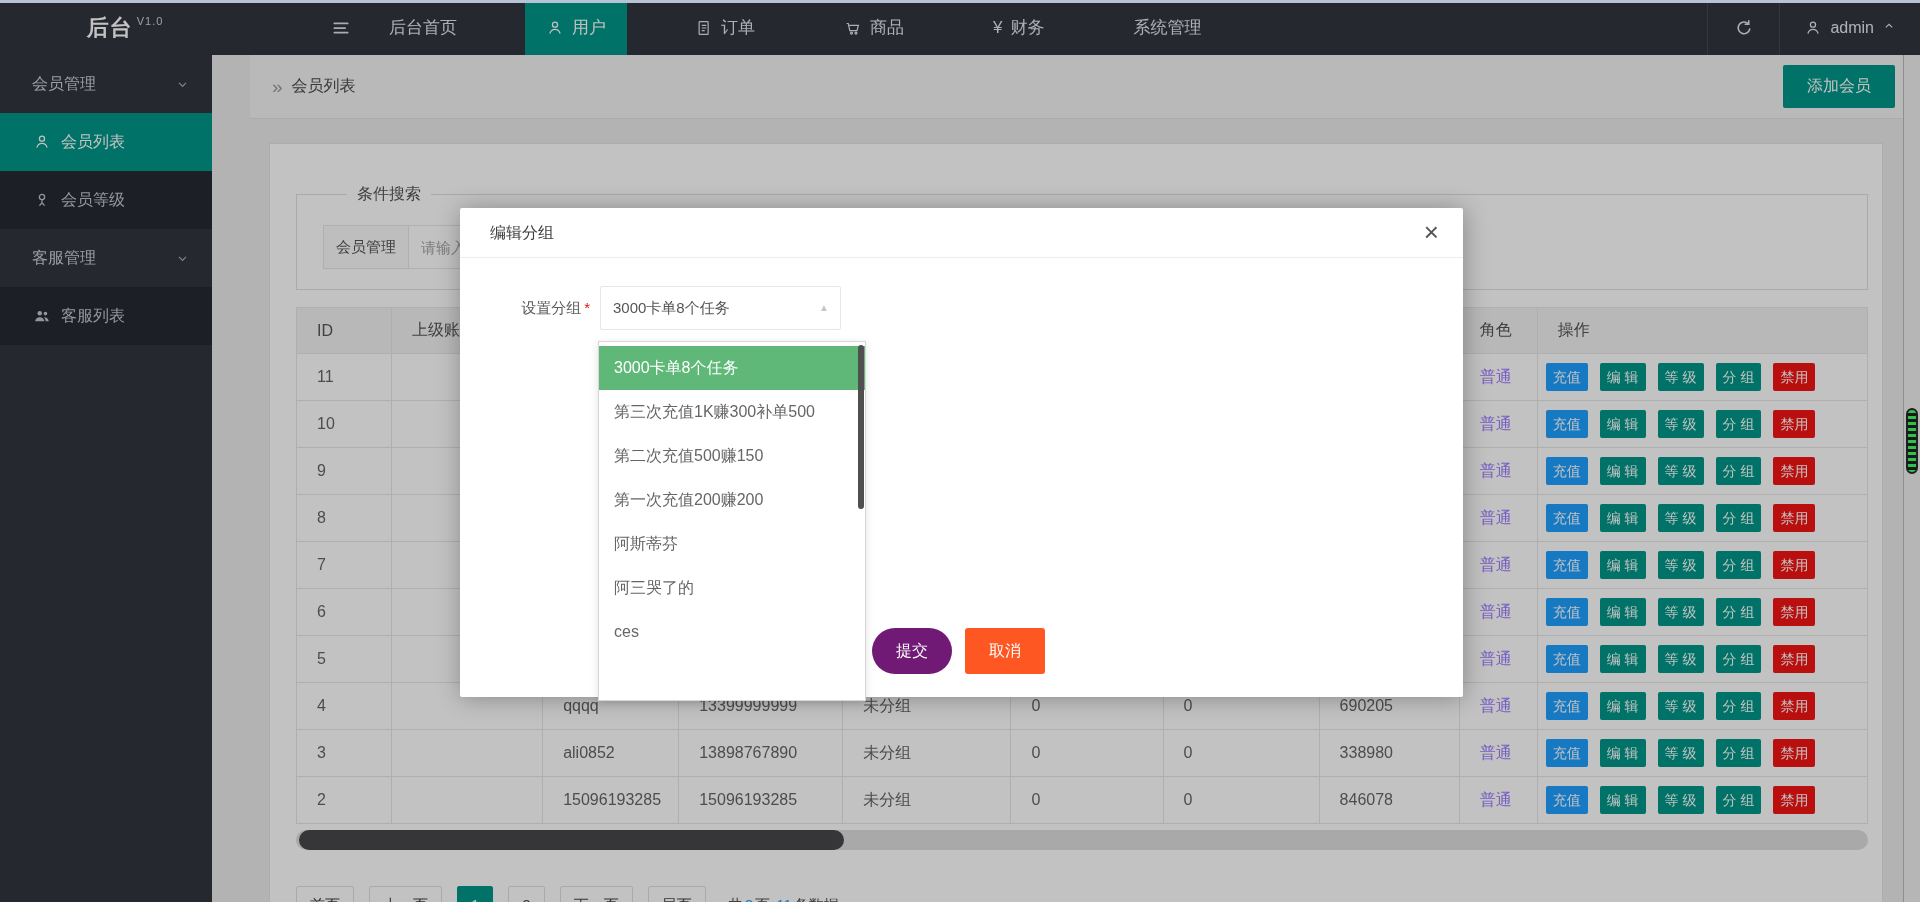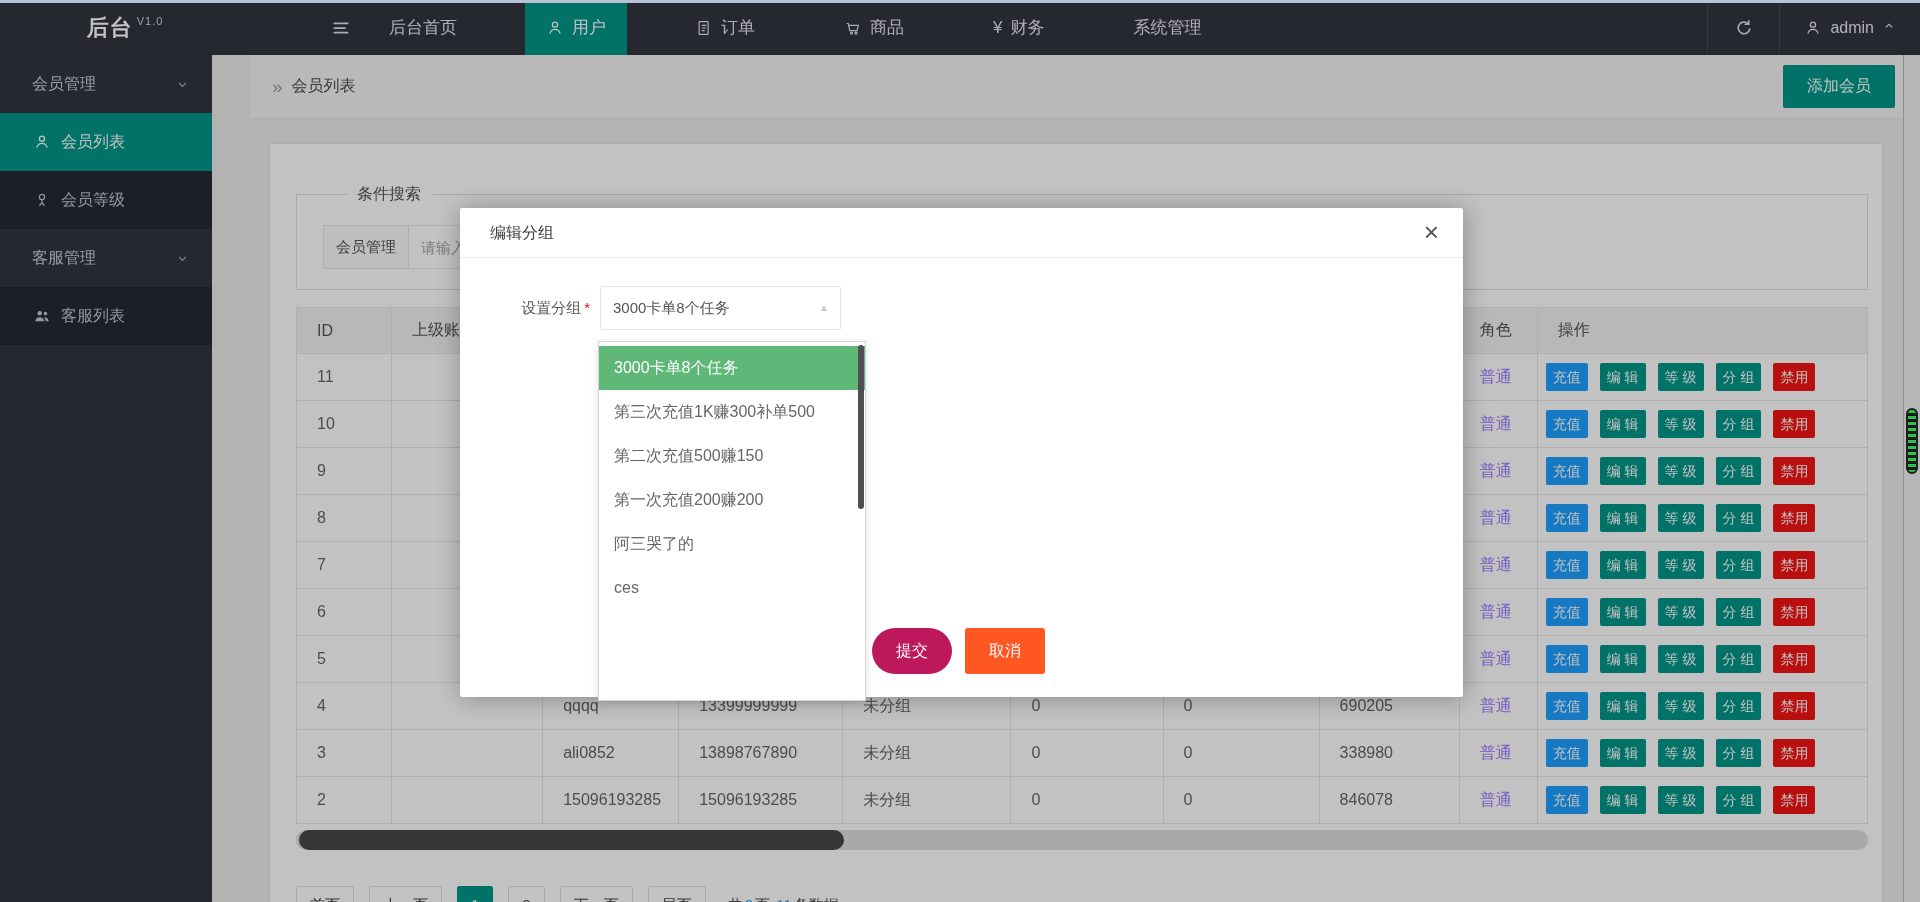--- a/index.html
+++ b/index.html
@@ -94,21 +94,21 @@
   .modal-close { position:absolute; right:24px; top:0; line-height:48px; font-size:26px; color:#555; cursor:pointer; }
   .m-row { display:flex; align-items:center; margin:28px 0 0 30px; }
   .m-label { width:100px; text-align:right; font-size:15px; color:#5a5a5a; white-space:nowrap; }
   .req { color:#e81313; margin-left:3px; font-style:normal; }
   .m-select { margin-left:10px; width:241px; height:44px; border:1px solid #e6e6e6; border-radius:2px;
               position:relative; line-height:42px; padding-left:12px; font-size:15px; color:#555; cursor:pointer; }
   .m-arrow { position:absolute; right:11px; top:0; line-height:42px; font-size:10px; color:#c6c6c6; }
   .modal-btns { position:absolute; left:412px; top:420px; display:flex; gap:13px; }
   .mbtn { width:80px; height:46px; border:none; border-radius:3px; color:#fff; font-size:16px;
           cursor:pointer; font-family:inherit; }
-  .mbtn.submit { background:#be185d;border-radius:23px; }
+  .mbtn.submit { background:#701a75;border-radius:23px; }
   .mbtn.cancel { background:#FF5722; }
 
   .dropdown { position:absolute; left:598px; top:341px; width:268px; height:360px; background:#fff;
               border:1px solid #d7d7d7; box-shadow:0 2px 8px rgba(0,0,0,.12); z-index:700;
               padding-top:4px; overflow:hidden; }
   .dd-item { height:44px; line-height:44px; padding-left:15px; font-size:16px; color:#666;
              cursor:pointer; white-space:nowrap; overflow:hidden; }
   .dd-item.selected { color:#fff; }
   .dd-thumb { position:absolute; right:1px; top:3px; width:6px; height:164px; background:#4f4f4f; border-radius:3px; }
 
@@ -451,20 +451,21 @@
       <button class="mbtn submit">提交</button>
       <button class="mbtn cancel">取消</button>
     </div>
   </div>
 
   <div class="dropdown" id="dropdown">
     <div class="dd-item selected" style="background: rgb(95, 184, 120);">3000卡单8个任务</div>
       <div class="dd-item">第三次充值1K赚300补单500</div>
       <div class="dd-item">第二次充值500赚150</div>
       <div class="dd-item">第一次充值200赚200</div>
+      <div class="dd-item">阿斯蒂芬</div>
       <div class="dd-item">阿三哭了的</div>
       <div class="dd-item">ces</div>
       <div class="dd-thumb"></div>
   </div>
 
   <div class="vscroll">
     <div class="vthumb"></div>
   </div>
 </div>
 

